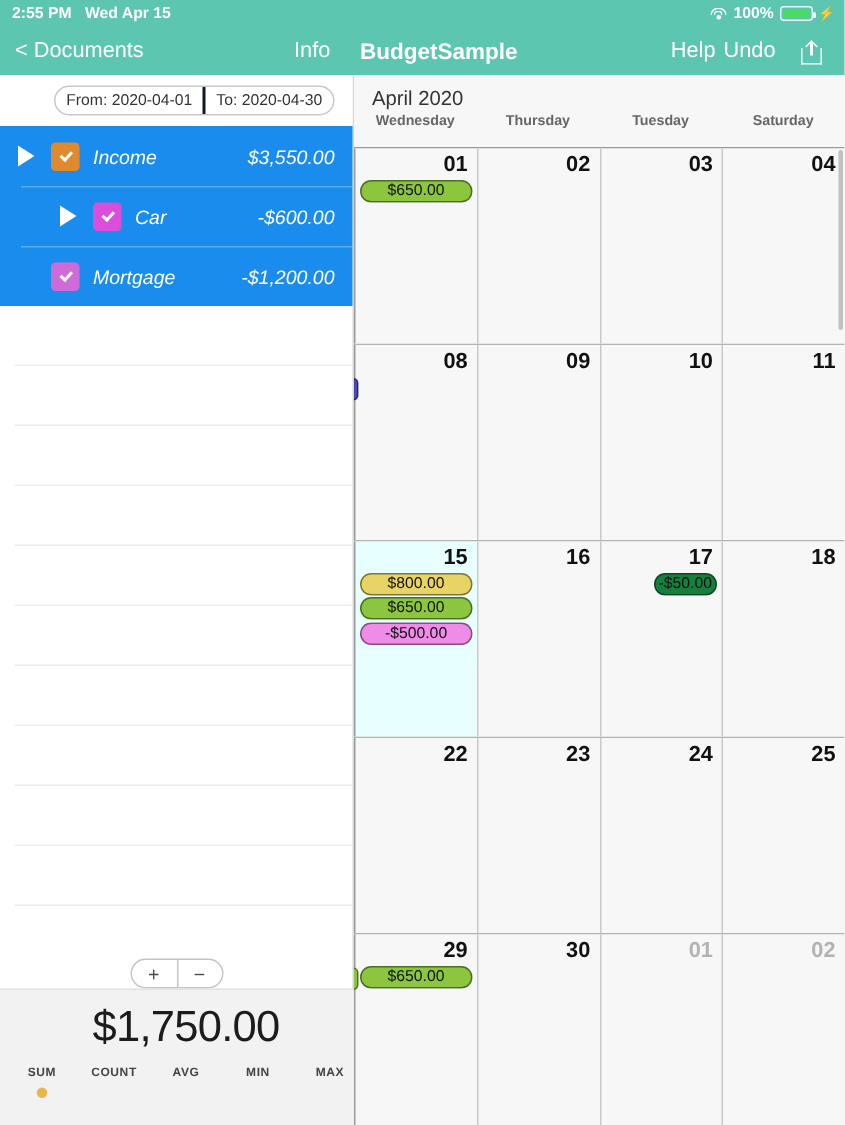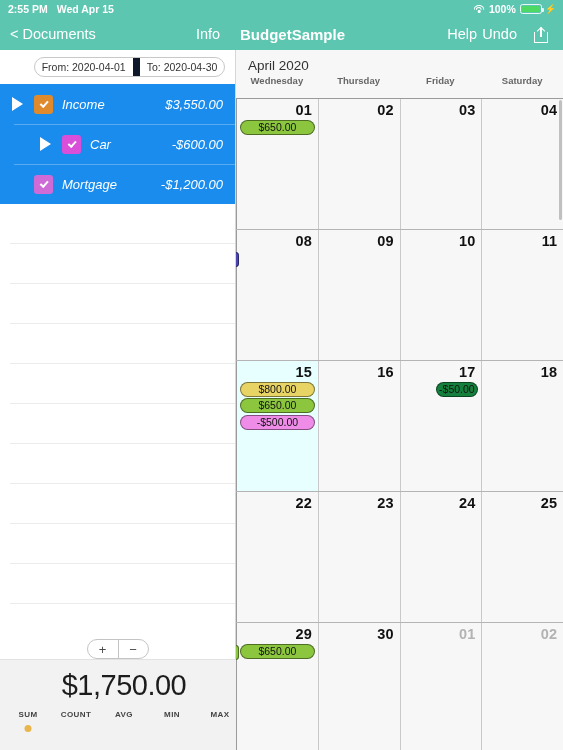--- a/index.html
+++ b/index.html
@@ -79,21 +79,21 @@
     height:34px; display:flex; align-items:center; justify-content:center;
     background:#fff;
     margin-left:24px;
   }
   #daterange {
     display:flex; align-items:center; height:20px;
     border:1px solid #c8c8c8; border-radius:10px;
     font-size:10.5px; color:#333; overflow:hidden; background:#fff;
   }
   #daterange .seg { padding:0 7px; line-height:18px; }
-  #daterange .seg + .seg { border-left:7px solid #0f172a; }
+  #daterange .seg + .seg { border-left:2px solid #0f172a; }
 
   .cat-row {
     height:40px; display:flex; align-items:center;
     background:#1a8ced; color:#fff; position:relative;font-style:italic;
   }
   .cat-row + .cat-row::before {
     content:""; position:absolute; top:0; left:14px; right:0; height:1px;
     background:rgba(255,255,255,.28);
   }
   .disclosure {
@@ -302,21 +302,21 @@
         <div class="st"><span>MAX</span></div>
       </div>
   </div>
 </div>
 
 <div id="calendar">
   <div id="cal-month">April 2020</div>
   <div id="cal-dows">
       <div class="dw">Wednesday</div>
       <div class="dw">Thursday</div>
-      <div class="dw">Friday</div>
+      <div class="dw">Tuesday</div>
       <div class="dw">Saturday</div>
     </div>
   <div id="cal-grid">
       <div class="wk">
         <div class="cell">
           <div class="daynum">01</div>
           <div class="pill" style="background: rgb(140, 198, 63);">$650.00</div>
         </div>
         <div class="cell">
           <div class="daynum">02</div>

